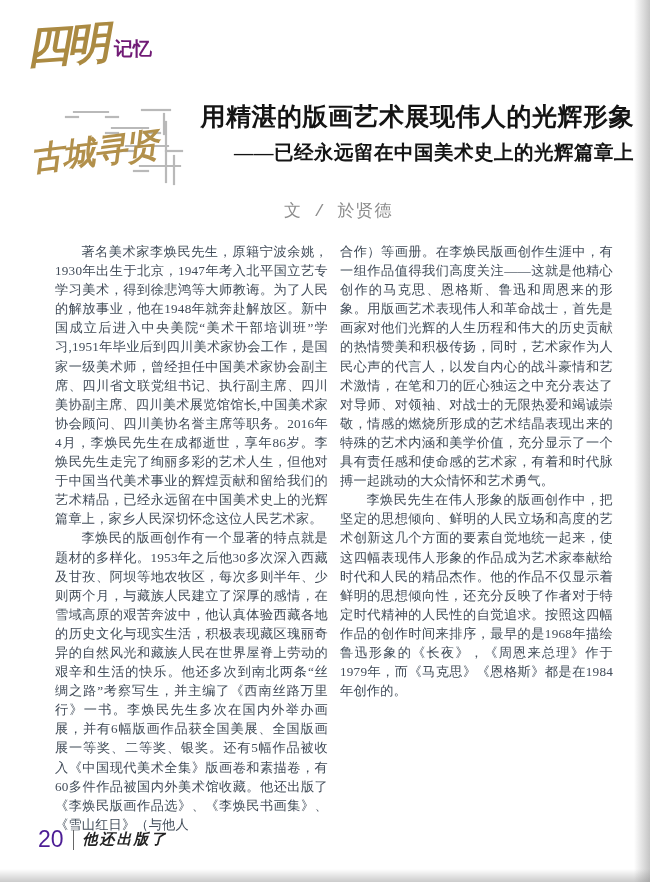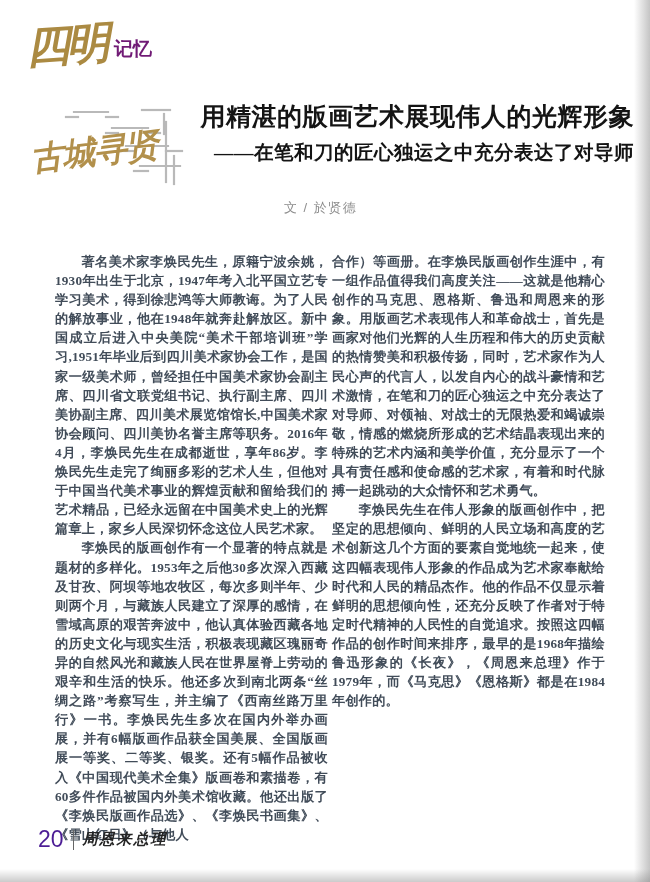--- a/index.html
+++ b/index.html
@@ -34,27 +34,27 @@
   .main-title{
     margin:0;font-size:25px;font-weight:bold;color:#141414;
     letter-spacing:0.5px;line-height:34px;
   }
   .sub-title{
     margin:6px 0 0 0;font-size:19.5px;font-weight:bold;color:#141414;
     letter-spacing:0.5px;line-height:26px;
   }
   .byline{
     position:absolute;top:199px;left:284px;
-    font-size:13px;color:#8d8d8d;letter-spacing:1.5px;
-    font-family:Liberation Sans, sans-serif;
+    font-size:17px;color:#8d8d8d;letter-spacing:1.5px;
+    font-family:Liberation Mono, monospace;
   }
   
   .columns{
-    position:absolute;top:252px;left:55px;width:558px;
-    display:flex;gap:4px;font-weight:bold;
+    position:absolute;top:242px;left:55px;width:558px;
+    display:flex;gap:12px;
   }
   .col{
     width:273px;
     font-size:13.2px;line-height:19.1px;
     text-align:justify;color:#414c59;letter-spacing:0.2px;
   }
   .col p{margin:0;}
   .col p.indent{text-indent:2em;}
   
   .footer{position:absolute;left:38px;top:826px;display:flex;align-items:center;}
@@ -108,38 +108,38 @@
           <path d="M84 62 h40"></path>
             <path d="M78 67 h14"></path>
           <path d="M110 18 v60"></path>
             <path d="M118 52 v28"></path>
         </g>
       </svg>
       <span class="stamp-text">古城寻贤</span>
     </div>
     <div class="titles">
       <h1 class="main-title">用精湛的版画艺术展现伟人的光辉形象</h1>
-      <h2 class="sub-title">——在笔和刀的匠心独运之中充分表达了对导师</h2>
+      <h2 class="sub-title">——已经永远留在中国美术史上的光辉篇章上</h2>
     </div>
   </div>
 
   <div class="byline">文 / 於贤德</div>
 
   <div class="columns">
     <div class="col">
       <p class="indent">著名美术家李焕民先生，原籍宁波余姚，1930年出生于北京，1947年考入北平国立艺专学习美术，得到徐悲鸿等大师教诲。为了人民的解放事业，他在1948年就奔赴解放区。新中国成立后进入中央美院“美术干部培训班”学习,1951年毕业后到四川美术家协会工作，是国家一级美术师，曾经担任中国美术家协会副主席、四川省文联党组书记、执行副主席、四川美协副主席、四川美术展览馆馆长,中国美术家协会顾问、四川美协名誉主席等职务。2016年4月，李焕民先生在成都逝世，享年86岁。李焕民先生走完了绚丽多彩的艺术人生，但他对于中国当代美术事业的辉煌贡献和留给我们的艺术精品，已经永远留在中国美术史上的光辉篇章上，家乡人民深切怀念这位人民艺术家。</p>
       <p class="indent">李焕民的版画创作有一个显著的特点就是题材的多样化。1953年之后他30多次深入西藏及甘孜、阿坝等地农牧区，每次多则半年、少则两个月，与藏族人民建立了深厚的感情，在雪域高原的艰苦奔波中，他认真体验西藏各地的历史文化与现实生活，积极表现藏区瑰丽奇异的自然风光和藏族人民在世界屋脊上劳动的艰辛和生活的快乐。他还多次到南北两条“丝绸之路”考察写生，并主编了《西南丝路万里行》一书。李焕民先生多次在国内外举办画展，并有6幅版画作品获全国美展、全国版画展一等奖、二等奖、银奖。还有5幅作品被收入《中国现代美术全集》版画卷和素描卷，有60多件作品被国内外美术馆收藏。他还出版了《李焕民版画作品选》、《李焕民书画集》、《雪山红日》（与他人</p>
     </div>
     <div class="col">
       <p>合作）等画册。在李焕民版画创作生涯中，有一组作品值得我们高度关注——这就是他精心创作的马克思、恩格斯、鲁迅和周恩来的形象。用版画艺术表现伟人和革命战士，首先是画家对他们光辉的人生历程和伟大的历史贡献的热情赞美和积极传扬，同时，艺术家作为人民心声的代言人，以发自内心的战斗豪情和艺术激情，在笔和刀的匠心独运之中充分表达了对导师、对领袖、对战士的无限热爱和竭诚崇敬，情感的燃烧所形成的艺术结晶表现出来的特殊的艺术内涵和美学价值，充分显示了一个具有责任感和使命感的艺术家，有着和时代脉搏一起跳动的大众情怀和艺术勇气。</p>
       <p class="indent">李焕民先生在伟人形象的版画创作中，把坚定的思想倾向、鲜明的人民立场和高度的艺术创新这几个方面的要素自觉地统一起来，使这四幅表现伟人形象的作品成为艺术家奉献给时代和人民的精品杰作。他的作品不仅显示着鲜明的思想倾向性，还充分反映了作者对于特定时代精神的人民性的自觉追求。按照这四幅作品的创作时间来排序，最早的是1968年描绘鲁迅形象的《长夜》，《周恩来总理》作于1979年，而《马克思》《恩格斯》都是在1984年创作的。</p>
     </div>
   </div>
 
   <div class="footer">
     <span class="pagenum">20</span>
     <span class="footer-divider"></span>
-    <span class="journal">周恩来总理</span>
+    <span class="journal">他还出版了</span>
   </div>
 
   <div class="edge-right"></div>
   <div class="edge-bottom"></div>
 </div>
 
 </body></html>

